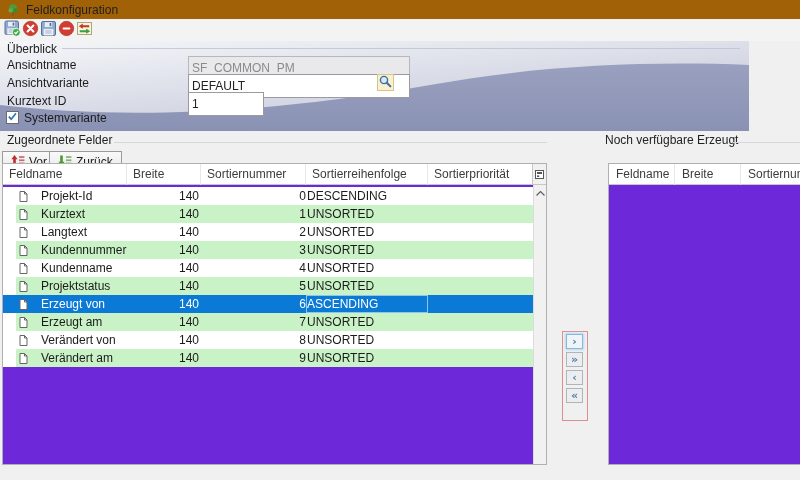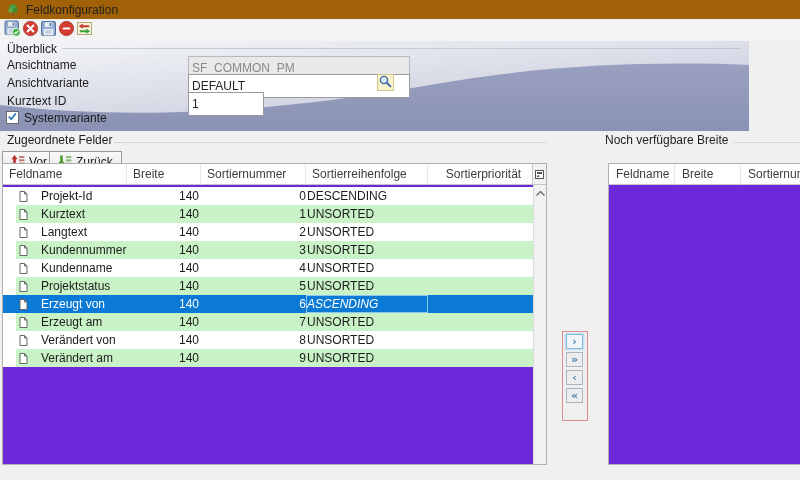--- a/index.html
+++ b/index.html
@@ -61,21 +61,21 @@
   .trow.green .cell, .trow.green { background:var(--row_green,#c9f3c6); }
   .trow .ind { width:13px; background:#fff; flex:none; }
   .trow.selected, .trow.selected .cell { background:var(--selection_blue,#0a7ad6); color:#fff; }
   .trow.selected .ind { background:var(--selection_blue,#0a7ad6); }
   .cell { overflow:hidden; white-space:nowrap; flex:none; }
   .cell.name { width:111px; display:flex; align-items:center; padding-left:3px; gap:13px; }
   .cell.w { width:74px; text-align:right; padding-right:2px; }
   .cell.n { width:105px; text-align:right; }
   .cell.o { width:122px; padding-left:1px; }
   .cell.p { flex:1; }
-  .focus-cell { box-shadow:inset 0 0 0 1px #8ec7ee;font-style:italic; }
+  .focus-cell { box-shadow:inset 0 0 0 1px #8ec7ee; }
   .vscroll { position:absolute; right:0; top:21px; bottom:0; width:13px; background:#f1f1f1;
     border-left:1px solid #dcdcdc; cursor:pointer; }
   .scroll-up { height:14px; display:flex; align-items:center; justify-content:center; cursor:pointer; }
   
   .redframe { position:absolute; left:562px; top:331px; width:26px; height:90px;
     border:1px solid var(--validation_red,#dd8e8e); background:transparent; }
   .xfer-btn { position:absolute; left:566px; width:17px; height:15px; background:#ebedee;
     border:1px solid #aeb6bc; color:#4f81a8; font-weight:bold; font-size:11px; line-height:12px;
     text-align:center; cursor:pointer; font-family:"DejaVu Sans",sans-serif; }
   .xfer-btn.focused { border-color:#88b8dc; box-shadow:0 0 2px 1px #b8d8ee; background:#eef4f8; }
@@ -222,21 +222,21 @@
     </span>
     <span>Zurück</span>
   </button>
 
   <div class="gtable left">
     <div class="thead">
         <div class="hcell" style="width: 124px;">Feldname</div>
         <div class="hcell" style="width: 74px;">Breite</div>
         <div class="hcell" style="width: 105px;">Sortiernummer</div>
         <div class="hcell" style="width: 122px;">Sortierreihenfolge</div>
-        <div class="hcell" style="width: 106px; text-align: center;">Sortierpriorität</div>
+        <div class="hcell" style="width: 106px;">Sortierpriorität</div>
       </div>
     <button class="corner">
       <span>
         <svg width="9" height="9" viewBox="0 0 9 9">
           <rect x="0.5" y="0.5" width="8" height="8" fill="#fff" stroke="#555"></rect>
           <rect x="2" y="2" width="5" height="2" fill="#555"></rect>
           <rect x="2" y="5.4" width="2.2" height="1.6" fill="#555"></rect>
         </svg>
       </span>
     </button>
@@ -408,21 +408,21 @@
           <svg width="9" height="5" viewBox="0 0 9 5">
             <path d="M0.5,4.5 L4.5,0.5 L8.5,4.5" fill="none" stroke="#606060" stroke-width="1.2"></path>
           </svg>
         </span>
       </div>
     </div>
   </div>
 
   <div class="redframe"></div>
 
-  <div class="gcaption2" style="left:605px">Noch verfügbare Breite</div>
+  <div class="gcaption2" style="left:605px">Noch verfügbare Erzeugt</div>
   <div class="capline" style="left:733px;width:67px"></div>
 
   <div class="gtable right">
     <div class="thead">
         <div class="hcell" style="width: 80px; padding-left: 7px;">Feldname</div>
         <div class="hcell" style="width: 80px; padding-left: 7px;">Breite</div>
         <div class="hcell" style="width: 80px; padding-left: 7px;">Sortiernummer</div>
       </div>
     <div class="tbody"></div>
   </div>

